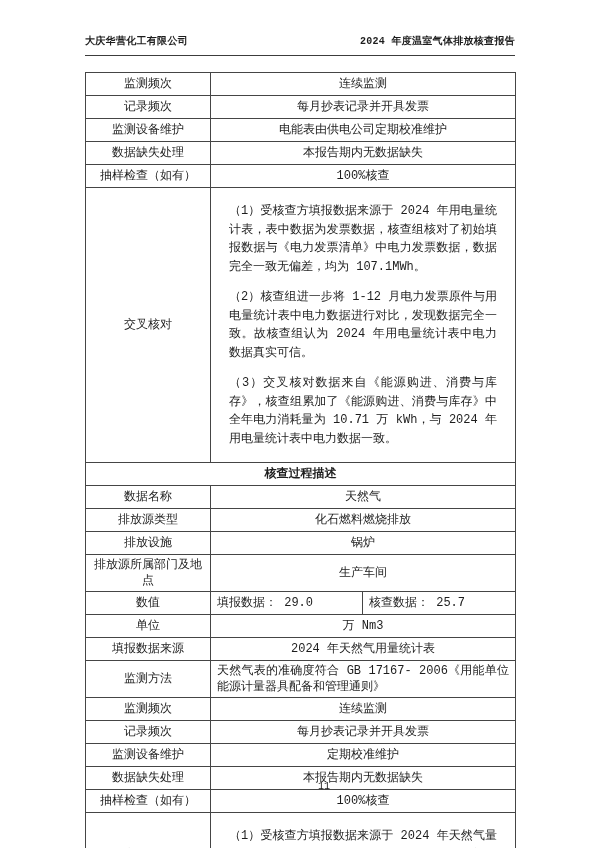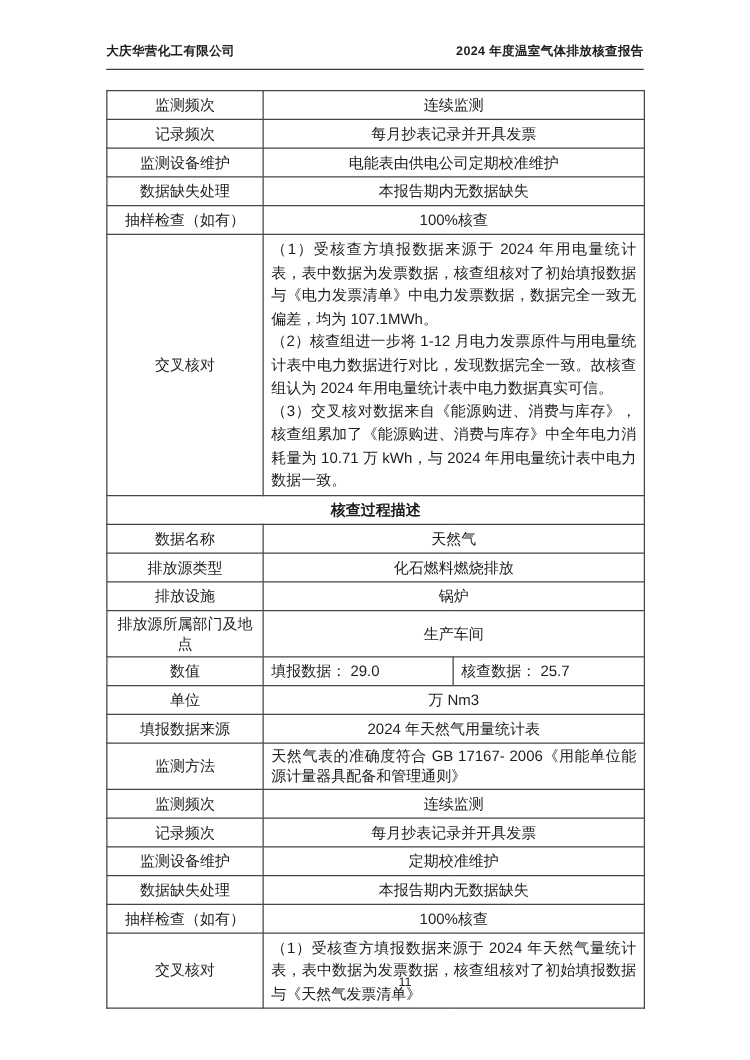--- a/index.html
+++ b/index.html
@@ -2,21 +2,21 @@
 <html><head>
 <meta charset="utf-8">
 <style>
   * { box-sizing: border-box; }
   html, body { margin: 0; padding: 0; background: #e9e9e9; }
   .page {
     position: relative;
     width: 600px; height: 848px;
     margin: 0 auto;
     background: #ffffff;
-    font-family: Liberation Sans, sans-serif;
+    font-family: Liberation Mono, monospace;
     color: #1d1d1d;
     overflow: hidden;
   }
   .hdr {
     position: absolute;
     top: 34px; left: 85px; width: 430px;
     display: flex; justify-content: space-between; align-items: baseline;
     font-size: 10px; font-weight: bold; letter-spacing: 0.3px;
     padding-bottom: 7px;
     border-bottom: 1px solid #3c3c3c;
@@ -32,21 +32,21 @@
     padding: 2px 6px;
     height: 23px;
     line-height: 16px;
     vertical-align: middle;
     word-break: break-all;
   }
   .lbl  { text-align: center; }
   .val  { text-align: center; }
   .left { text-align: left; padding-left: 9px; }
   .just { text-align: justify; padding: 3px 9px 3px 8px; }
-  .just p { margin: 0; line-height: 18.5px; }
+  .just p { margin: 12px; line-height: 18.5px; }
   .section-cell { text-align: center; font-weight: bold; }
   .pageno {
     position: absolute;
     top: 781px; left: 0; width: 100%;
     text-align: center; font-size: 10px; margin-left: 24px;
   }
 </style>
 </head>
 <body>
 

